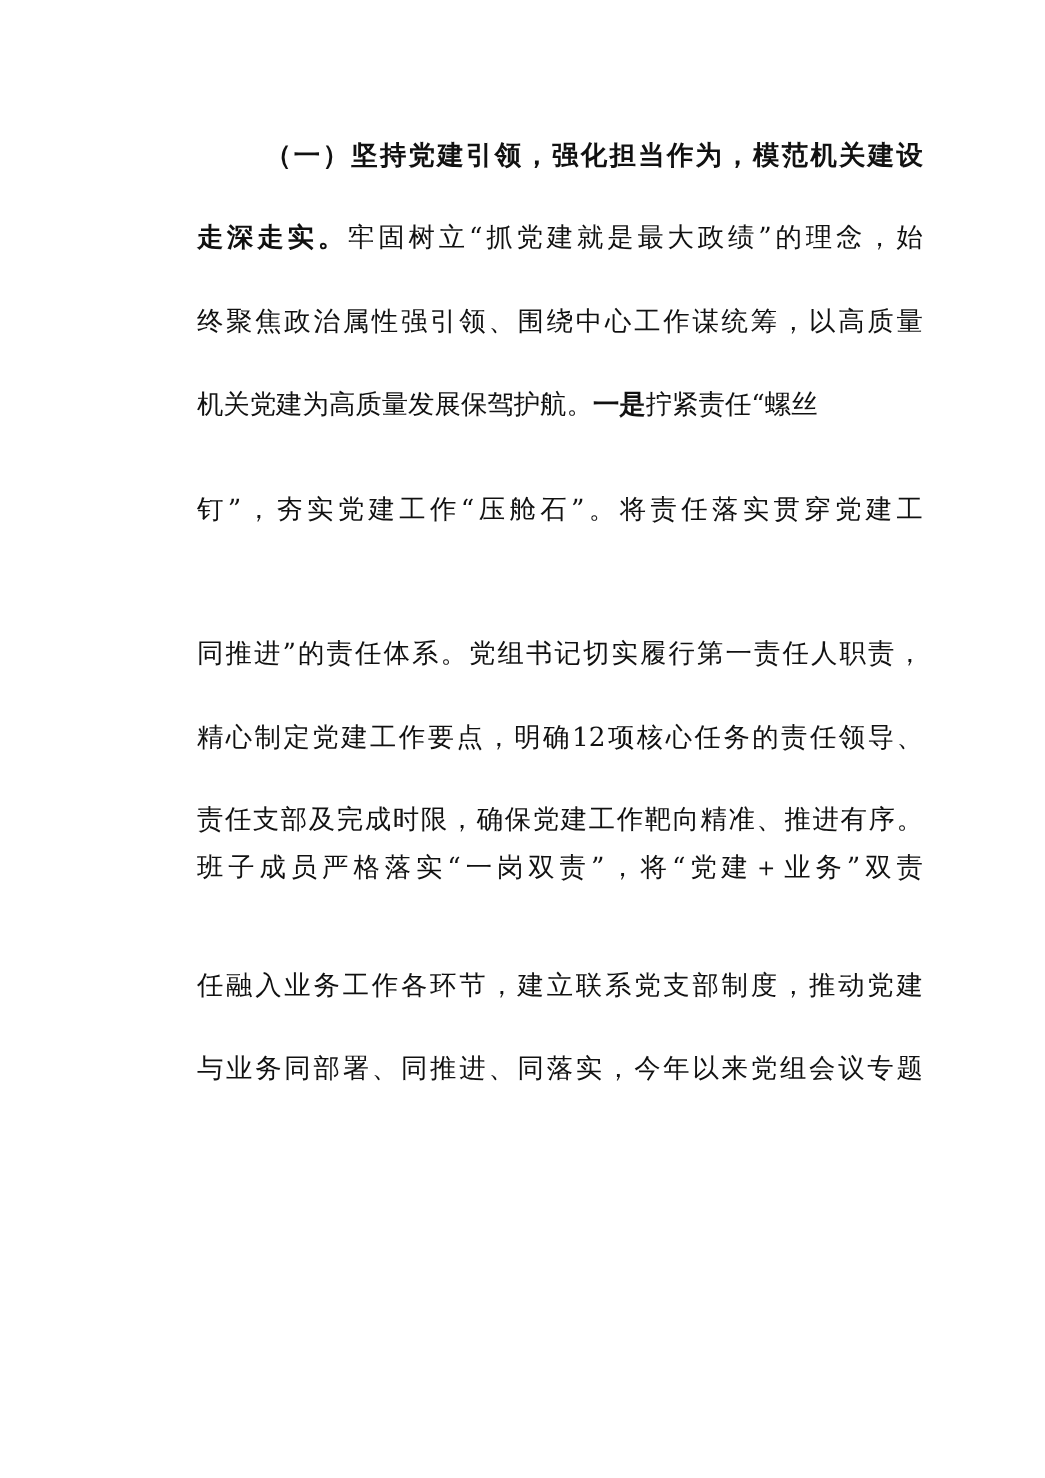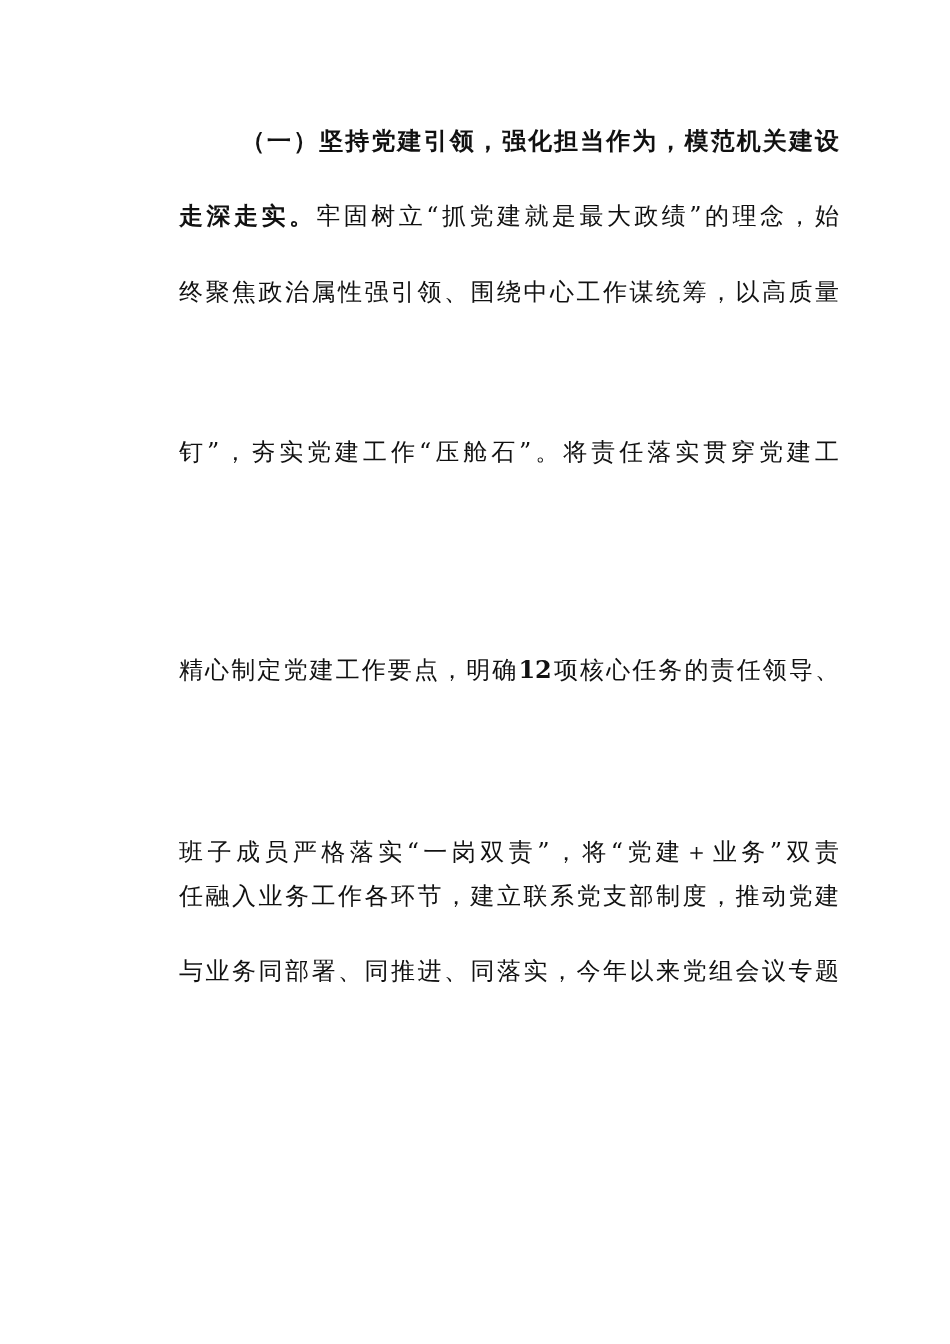--- a/index.html
+++ b/index.html
@@ -5,52 +5,61 @@
   html, body { margin: 0; padding: 0; background: #ffffff; }
   body { width: 950px; height: 1344px; position: relative; overflow: hidden;
          font-family: "DejaVu Serif", "Liberation Serif", serif; color: #111; }
   .page { position: absolute; left: 0; top: 0; width: 950px; height: 1344px; background: #fff; margin-left: 33px; }
   .line { position: absolute; left: 146px; width: 660px; height: 40px; line-height: 40px;
           font-size: 24px; white-space: nowrap; text-align: justify; text-align-last: justify;
           letter-spacing: 0px; }
   .line.indent { left: 208px; width: 598px; }
   .line.short { text-align-last: left; }
   .b { font-weight: bold; }
-  .num { font-family: "DejaVu Serif", serif; font-weight: bold; }
+  .num { font-family: "DejaVu Serif", serif; font-weight: normal; }
 </style>
 </head>
 <body>
 
 <div class="page">
 
   <div class="line indent b" style="top:121px">
     <span>（一）坚持党建引领，强化担当作为，模范机关建设</span>
   </div>
 
   <div class="line" style="top:272px">
     <span>终聚焦政治属性强引领、围绕中心工作谋统筹，以高质量</span>
   </div>
 
   <div class="line" style="top:196px">
     <span class="b">走深走实。</span><span>牢固树立“抓党建就是最大政绩”的理念，始</span>
   </div>
 
+  <div class="line short" style="top:347px">
+    <span>机关党建为高质量发展保驾护航。</span><span class="b">一是</span><span>拧紧责任“螺丝</span>
+  </div>
 
-  <div class="line" style="top:432px">
+  <div class="line" style="top:443px">
     <span>钉”，夯实党建工作“压舱石”。将责任落实贯穿党建工</span>
   </div>
 
 
+  <div class="line" style="top:574px">
+    <span>同推进”的责任体系。党组书记切实履行第一责任人职责，</span>
+  </div>
 
   <div class="line" style="top:650px">
     <span>精心制定党建工作要点，明确</span><span class="num">12</span><span>项核心任务的责任领导、</span>
   </div>
 
+  <div class="line" style="top:725px">
+    <span>责任支部及完成时限，确保党建工作靶向精准、推进有序。</span>
+  </div>
 
-  <div class="line" style="top:832px">
+  <div class="line" style="top:768px">
     <span>班子成员严格落实“一岗双责”，将“党建＋业务”双责</span>
   </div>
 
   <div class="line" style="top:876px">
     <span>任融入业务工作各环节，建立联系党支部制度，推动党建</span>
   </div>
 
   <div class="line" style="top:951px">
     <span>与业务同部署、同推进、同落实，今年以来党组会议专题</span>
   </div>

